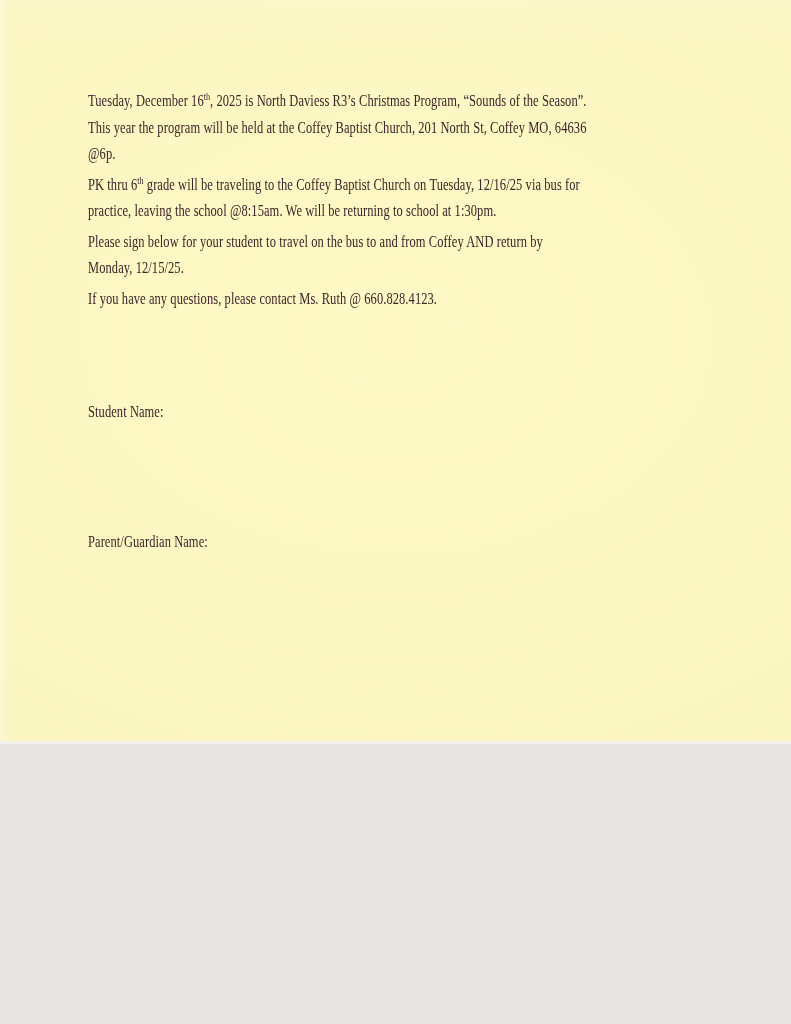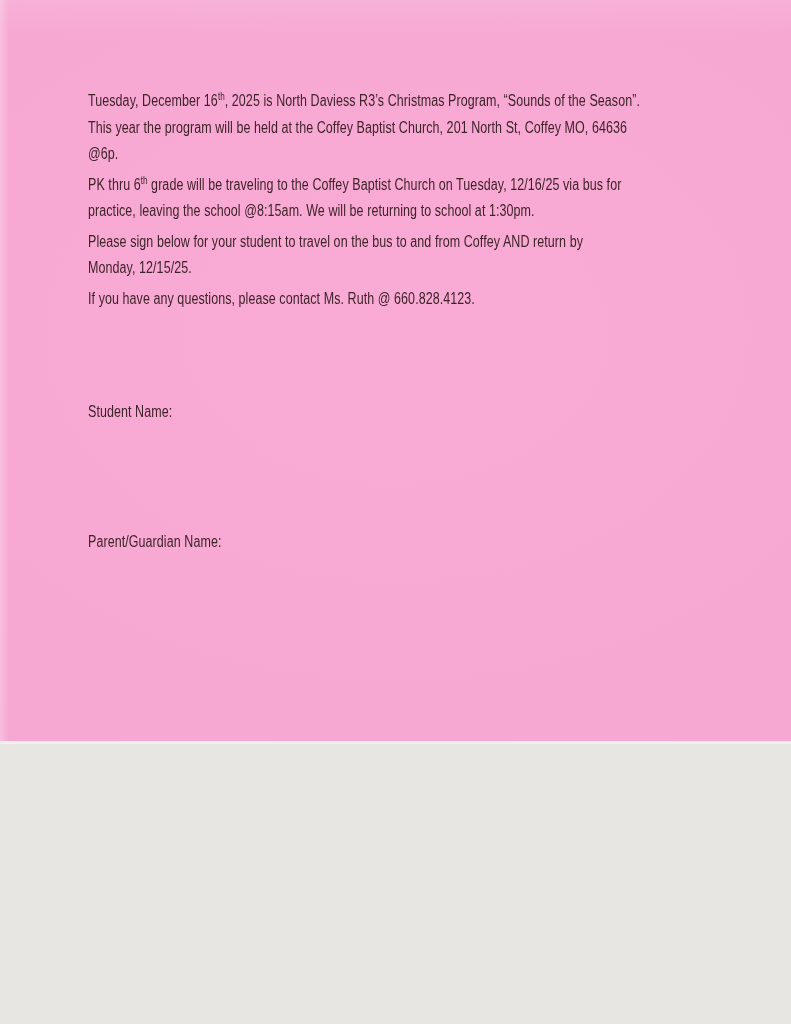--- a/index.html
+++ b/index.html
@@ -4,23 +4,23 @@
 <style>
   html, body {
     margin: 0;
     padding: 0;
     background: #e8e6e2;
   }
   .page {
     position: relative;
     width: 791px;
     height: 744px;
-    background: #f9a8d4;
+    background: #fef9c3;
     overflow: hidden;
-    font-family: Liberation Sans, sans-serif;
+    font-family: Liberation Serif, serif;
     color: #3F2329;
   }
   
   .page::before {
     content: "";
     position: absolute;
     inset: 0;
     pointer-events: none;
     background:
       linear-gradient(90deg, rgba(255,255,255,0.28) 0px, rgba(255,255,255,0.0) 9px),

